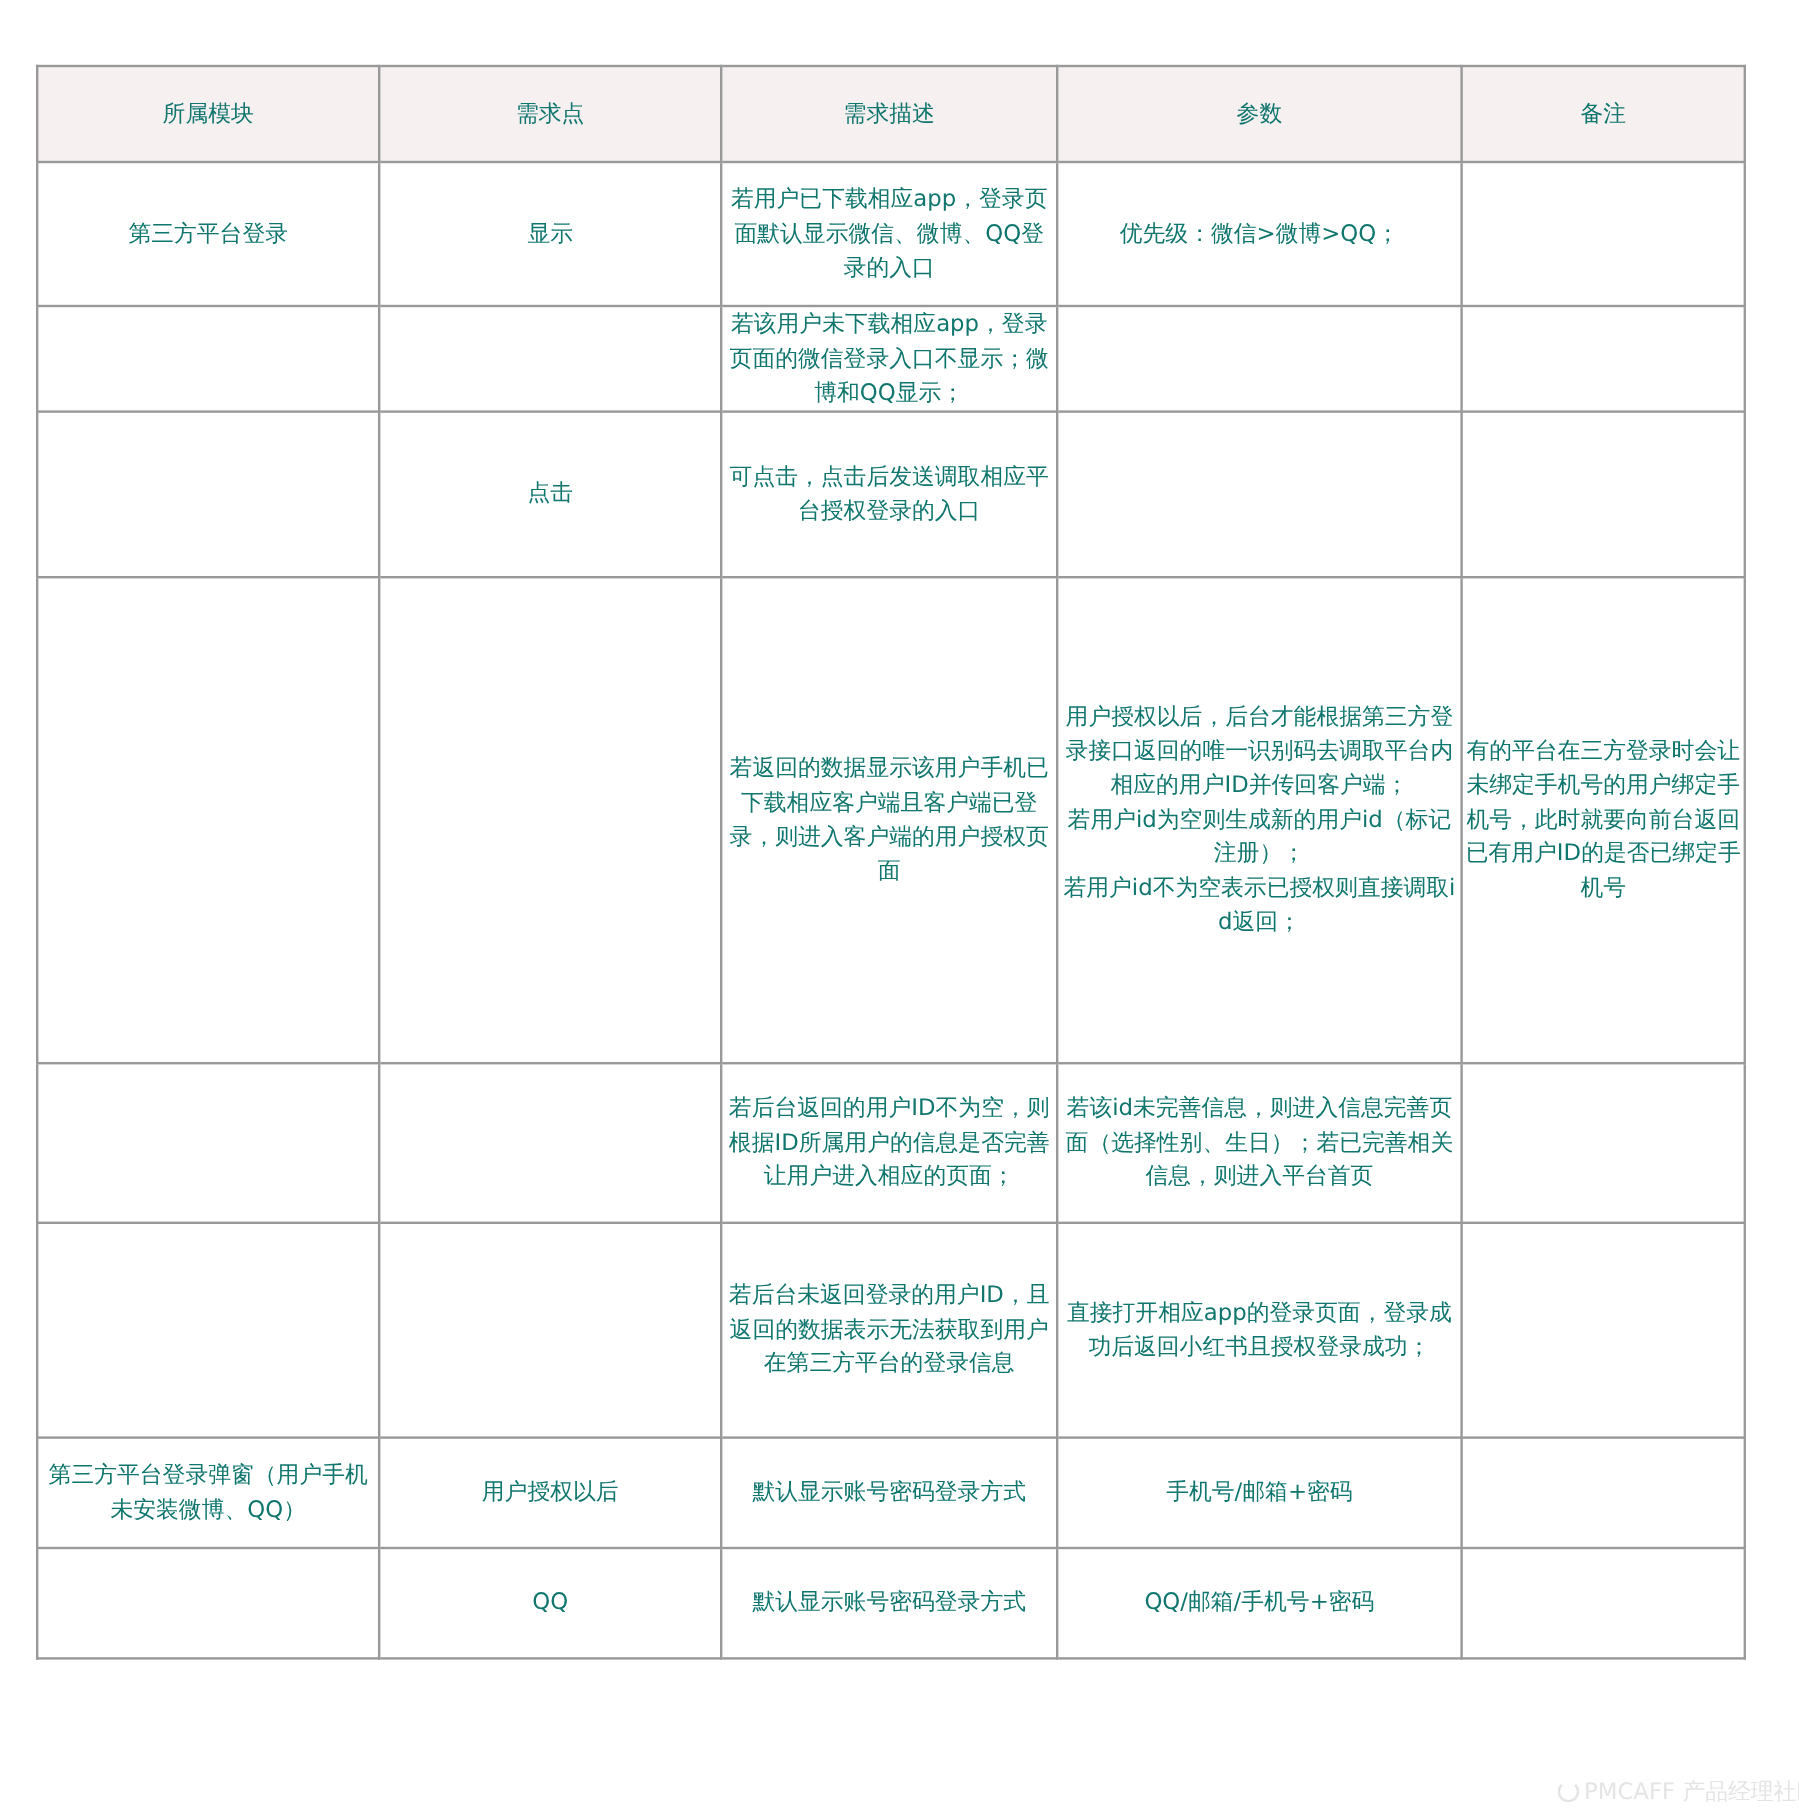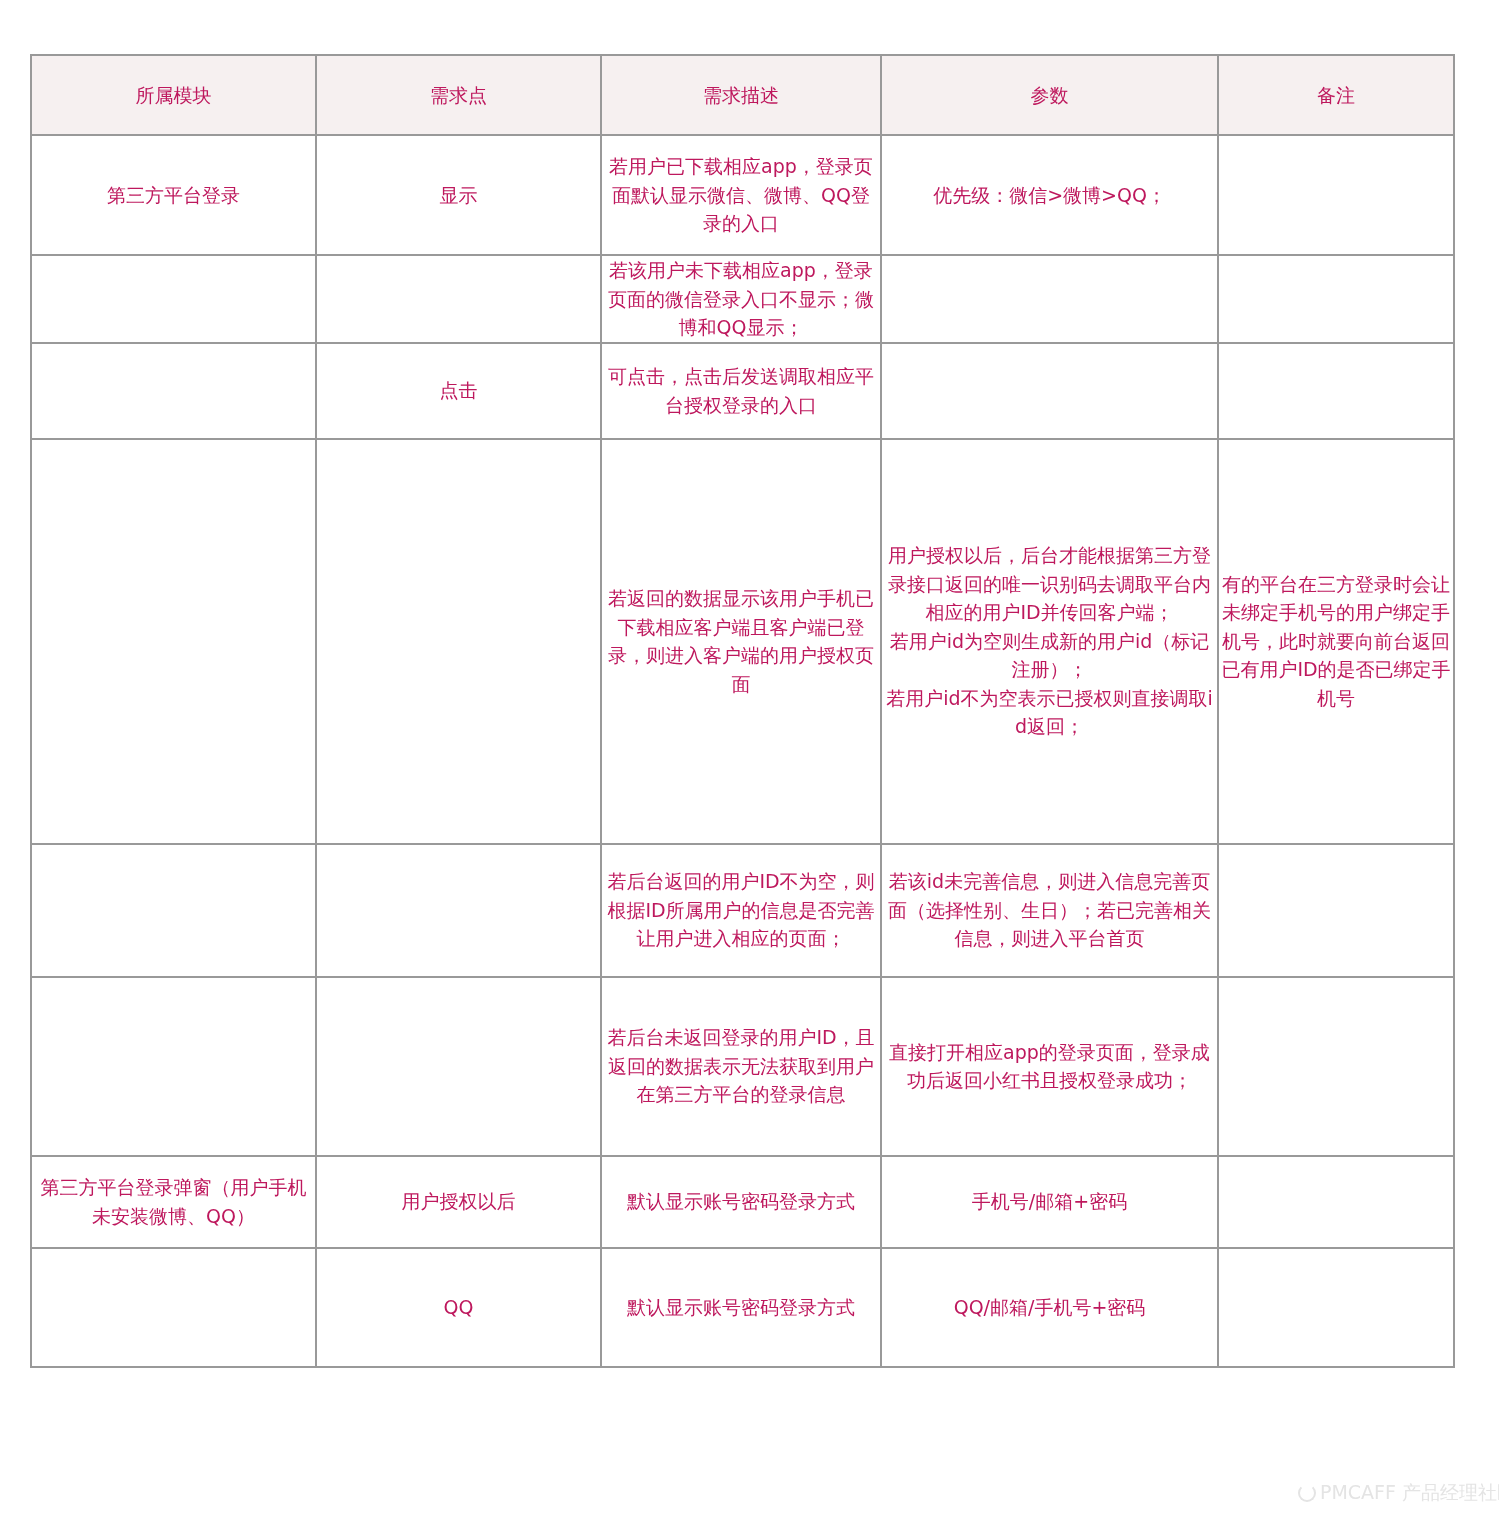--- a/index.html
+++ b/index.html
@@ -24,21 +24,21 @@
       width: 1423px;
     }
     table.req td, table.req th {
       border: 2px solid #999999;
       font-size: 19px;
       line-height: 28.5px;
       padding: 0 2px;
       vertical-align: middle;
       word-break: break-all;
       font-weight: normal;
-      color: #be185d;
+      color: #0f766e;
     }
     table.req th {
       background: #f6f0f0;
       text-align: center;
       height: 78px;
     }
     .c { text-align: center; }
     .l { text-align: center; }
     .watermark {
       position: absolute;
@@ -89,21 +89,21 @@
       <td class="l">优先级：微信&gt;微博&gt;QQ；</td>
       <td class="c"></td>
     </tr>
     <tr style="height:84px">
       <td class="c"></td>
       <td class="c"></td>
       <td class="l">若该用户未下载相应app，登录页面的微信登录入口不显示；微博和QQ显示；</td>
       <td class="l"></td>
       <td class="c"></td>
     </tr>
-    <tr style="height:96px">
+    <tr style="height:138px">
       <td class="c"></td>
       <td class="c">点击</td>
       <td class="c">可点击，点击后发送调取相应平台授权登录的入口</td>
       <td class="l"></td>
       <td class="c"></td>
     </tr>
     <tr style="height:405px">
       <td class="c"></td>
       <td class="c"></td>
       <td class="c">若返回的数据显示该用户手机已下载相应客户端且客户端已登录，则进入客户端的用户授权页面</td>
@@ -126,21 +126,21 @@
       <td class="l">直接打开相应app的登录页面，登录成功后返回小红书且授权登录成功；</td>
       <td class="c"></td>
     </tr>
     <tr style="height:92px">
       <td class="c">第三方平台登录弹窗（用户手机未安装微博、QQ）</td>
       <td class="c">用户授权以后</td>
       <td class="c">默认显示账号密码登录方式</td>
       <td class="c">手机号/邮箱+密码</td>
       <td class="c"></td>
     </tr>
-    <tr style="height:119px">
+    <tr style="height:92px">
       <td class="c"></td>
       <td class="c">QQ</td>
       <td class="c">默认显示账号密码登录方式</td>
       <td class="c">QQ/邮箱/手机号+密码</td>
       <td class="c"></td>
     </tr>
   </tbody>
 </table>
 
 <div class="watermark">

